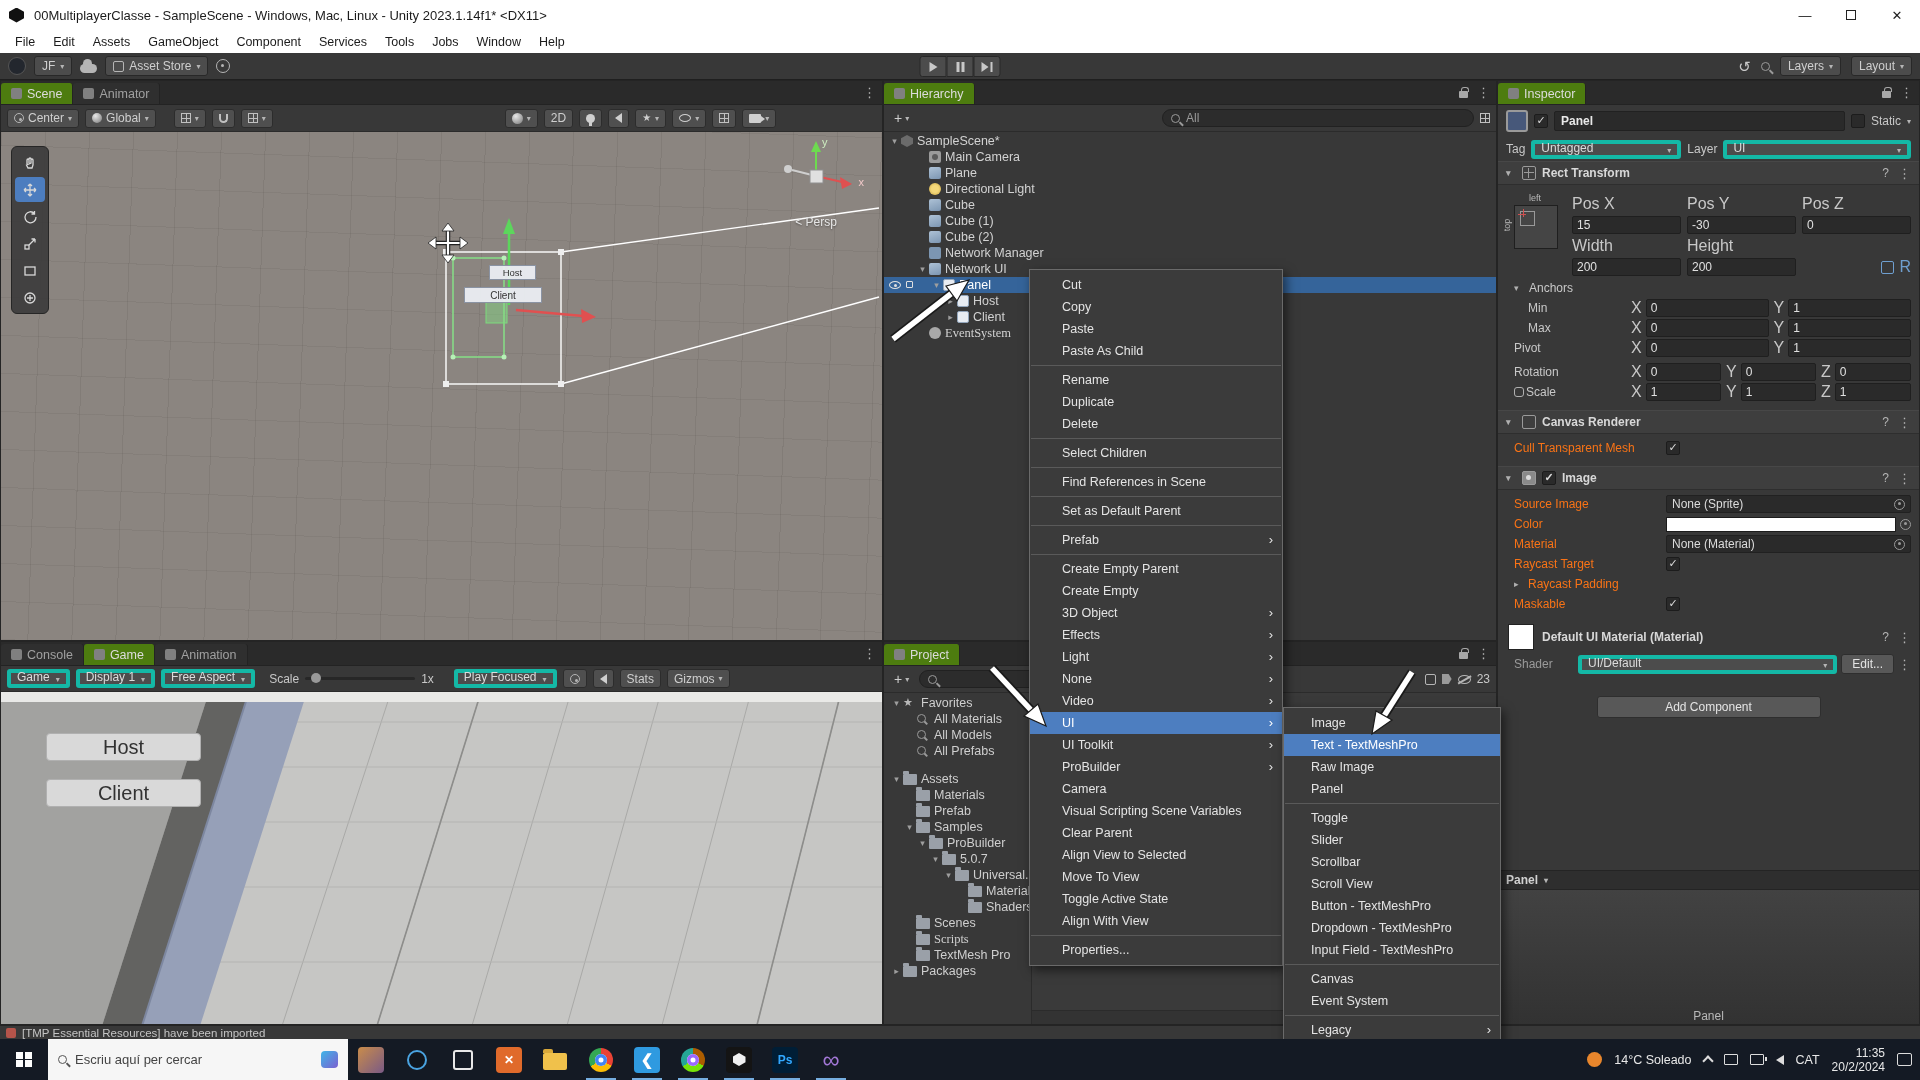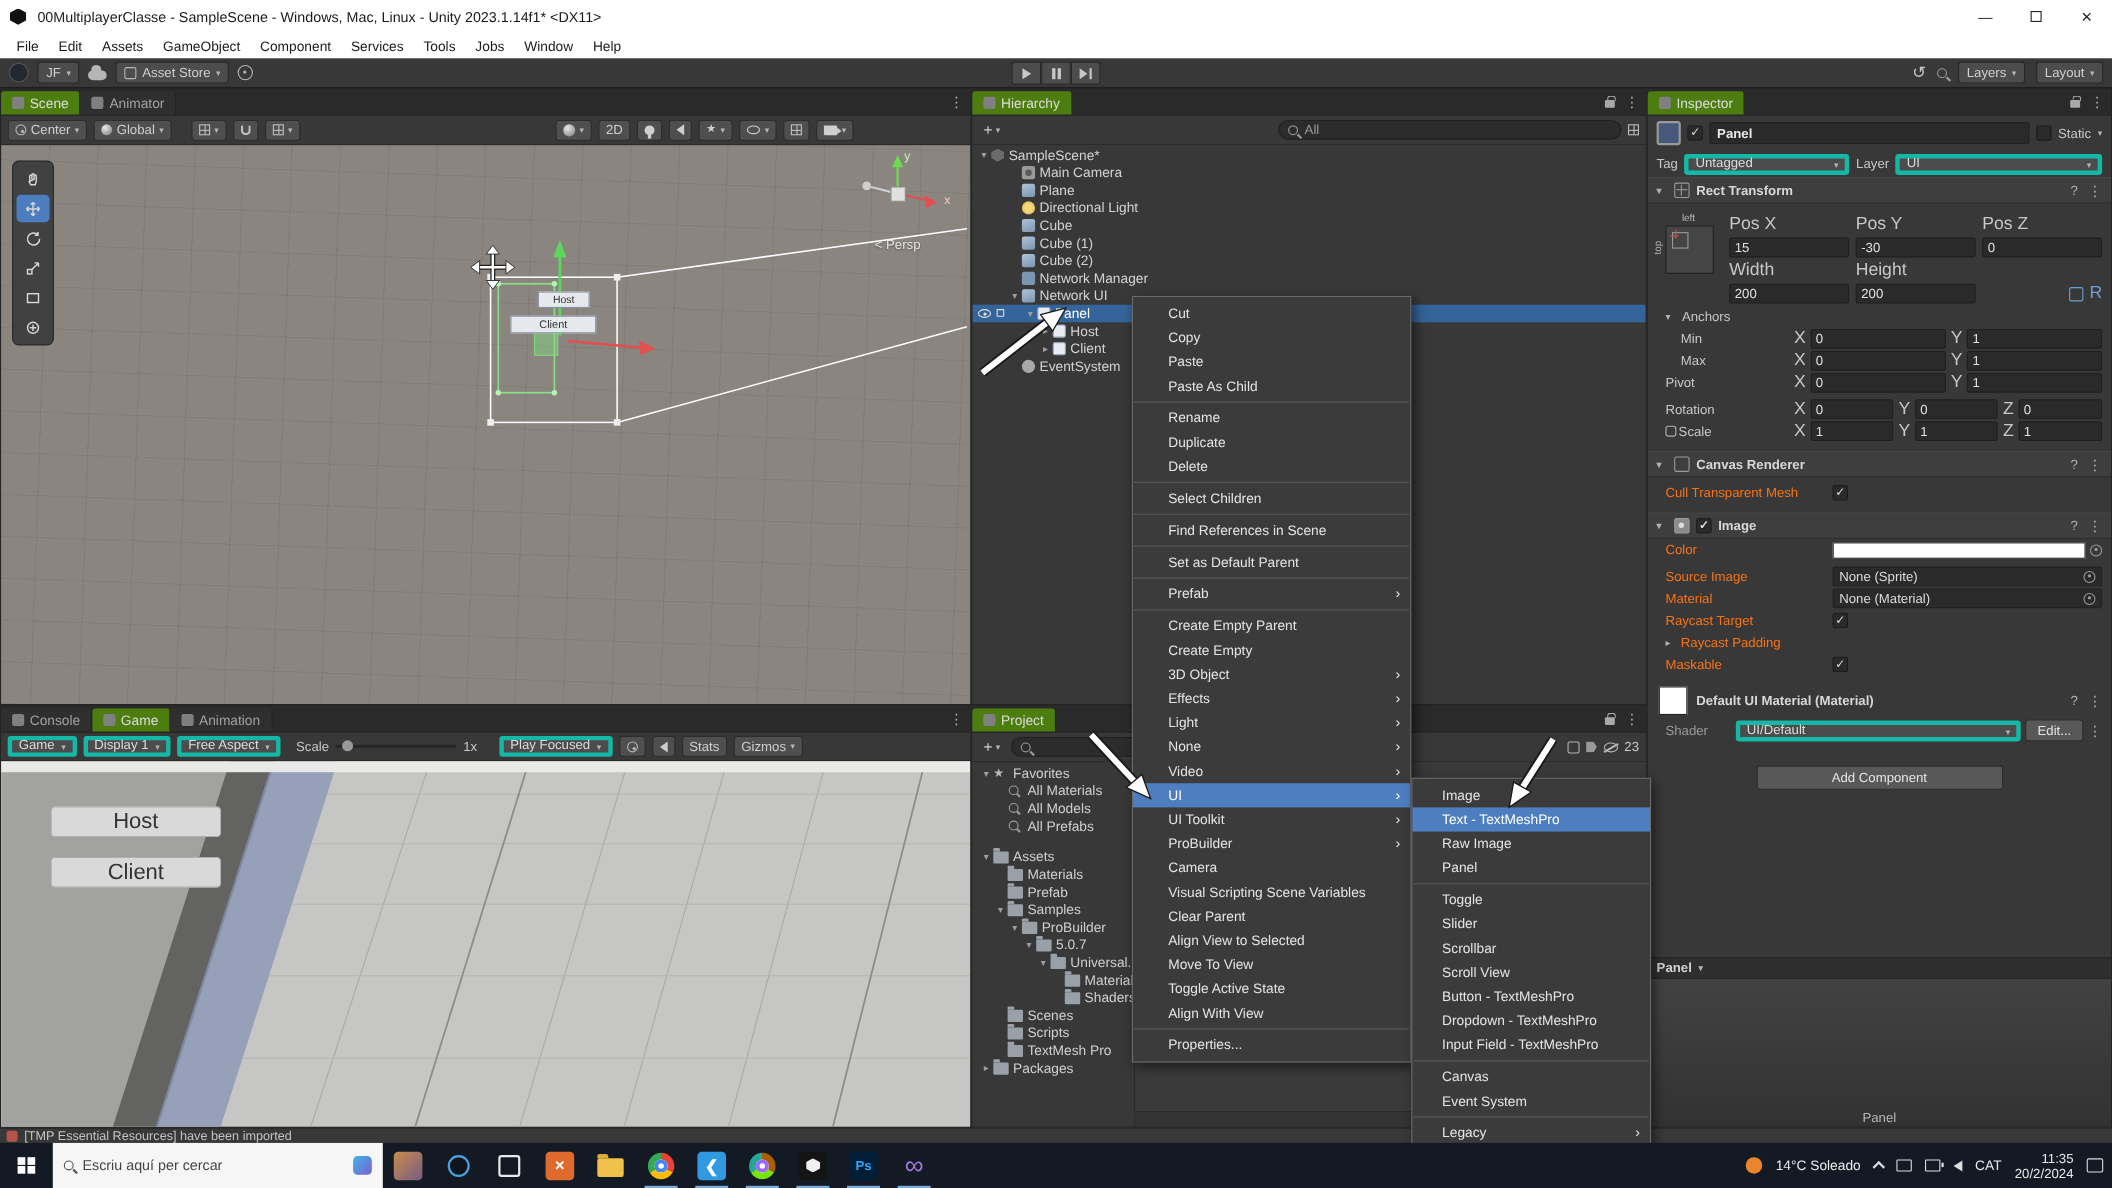--- a/index.html
+++ b/index.html
@@ -624,21 +624,21 @@
         <span class="tree-arrow">▸</span>
         <span class="obj-ic ic-ui"></span>
         <span>Host</span>
       </div>
       <div class="h-row" style="padding-left: 60px;">
 
         <span class="tree-arrow">▸</span>
         <span class="obj-ic ic-ui"></span>
         <span>Client</span>
       </div>
-      <div class="h-row" style="padding-left: 32px;">
+      <div class="h-row" style="padding-left: 32px; font-family: Liberation Serif, serif;">
 
         <span class="tree-arrow"></span>
         <span class="obj-ic ic-gear"></span>
         <span>EventSystem</span>
       </div>
   </div>
 </div>
 
 <div class="panel" id="project-panel" style="left:883px;top:641px;width:614px;height:384px">
   <div class="tabbar">
@@ -727,21 +727,21 @@
         <div class="p-row" style="padding-left: 71px;">
           <span class="tree-arrow"></span>
           <span class="p-ic ic-folder"></span>
           <span>Shaders</span>
         </div>
         <div class="p-row" style="padding-left: 19px;">
           <span class="tree-arrow"></span>
           <span class="p-ic ic-folder"></span>
           <span>Scenes</span>
         </div>
-        <div class="p-row" style="padding-left: 19px;">
+        <div class="p-row" style="padding-left: 19px; font-family: Liberation Serif, serif;">
           <span class="tree-arrow"></span>
           <span class="p-ic ic-folder"></span>
           <span>Scripts</span>
         </div>
         <div class="p-row" style="padding-left: 19px;">
           <span class="tree-arrow"></span>
           <span class="p-ic ic-folder"></span>
           <span>TextMesh Pro</span>
         </div>
         <div class="p-row" style="padding-left: 6px;">
@@ -912,31 +912,31 @@
     <div class="comp-header" style="margin-top:8px">
       <span class="fold">▾</span>
       <span class="comp-ic img"></span>
       <span class="chk checked"></span>
       <span>Image</span>
       <span class="hdr-right">
           <span>?</span>
           <span class="kebab">⋮</span>
         </span>
     </div>
-    <div class="irow">
-      <span class="ilabel">Color</span>
-      <span class="swatch"></span>
-      <span class="picker"></span>
-    </div>
     <div class="irow" style="margin-top:4px">
       <span class="ilabel">Source Image</span>
       <span class="objfield">
           <span>None (Sprite)</span>
           <span class="picker"></span>
         </span>
+    </div>
+    <div class="irow">
+      <span class="ilabel">Color</span>
+      <span class="swatch"></span>
+      <span class="picker"></span>
     </div>
     <div class="irow">
       <span class="ilabel">Material</span>
       <span class="objfield">
           <span>None (Material)</span>
           <span class="picker"></span>
         </span>
     </div>
     <div class="irow">
       <span class="ilabel">Raycast Target</span>

